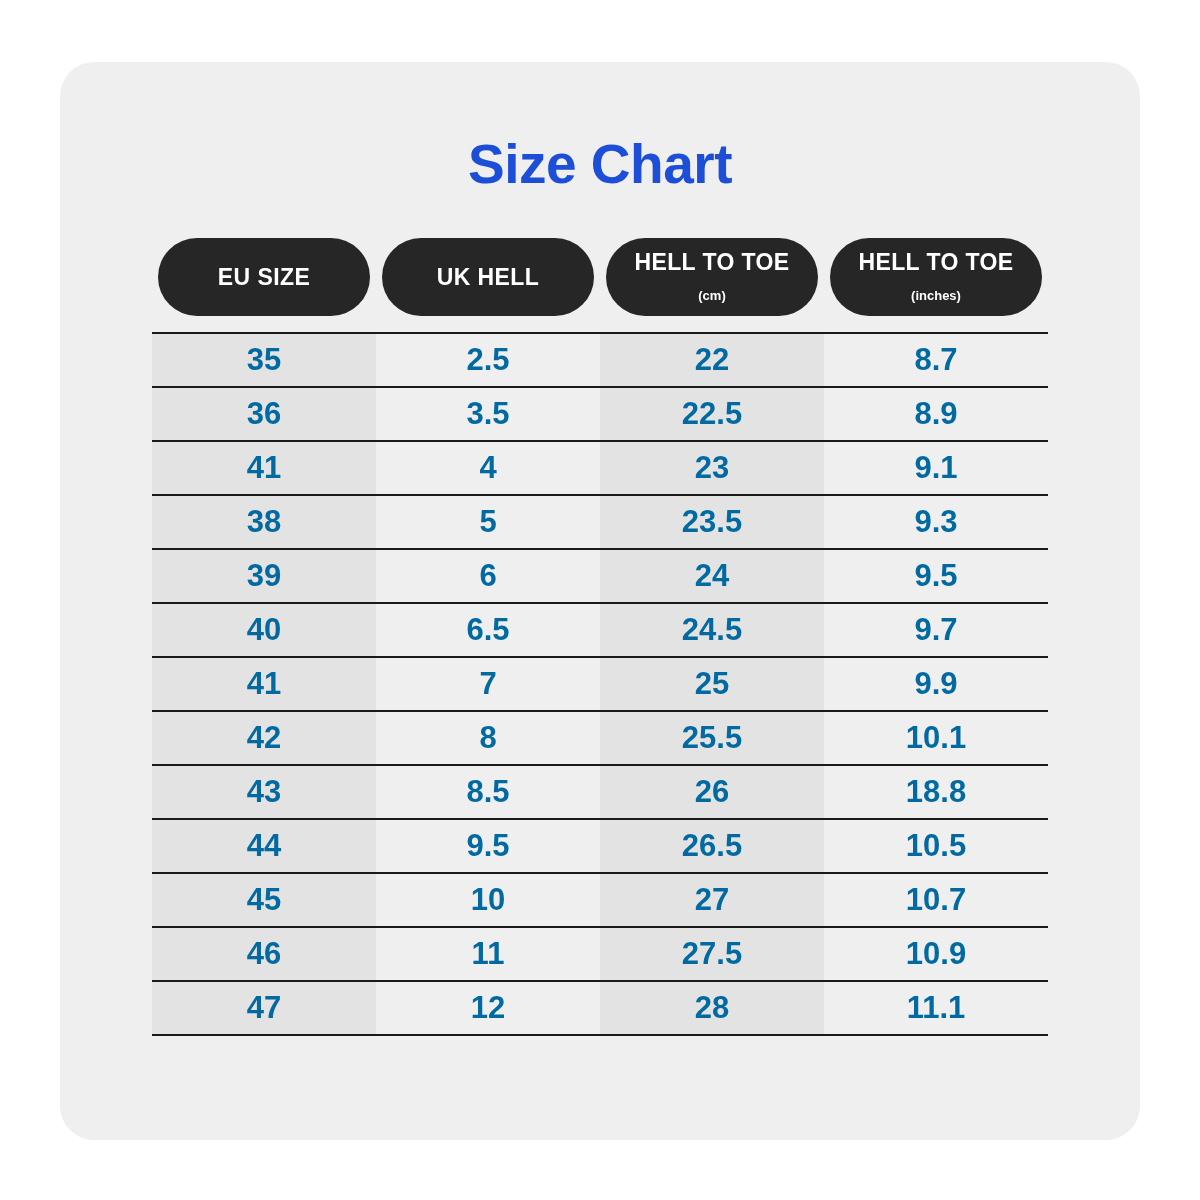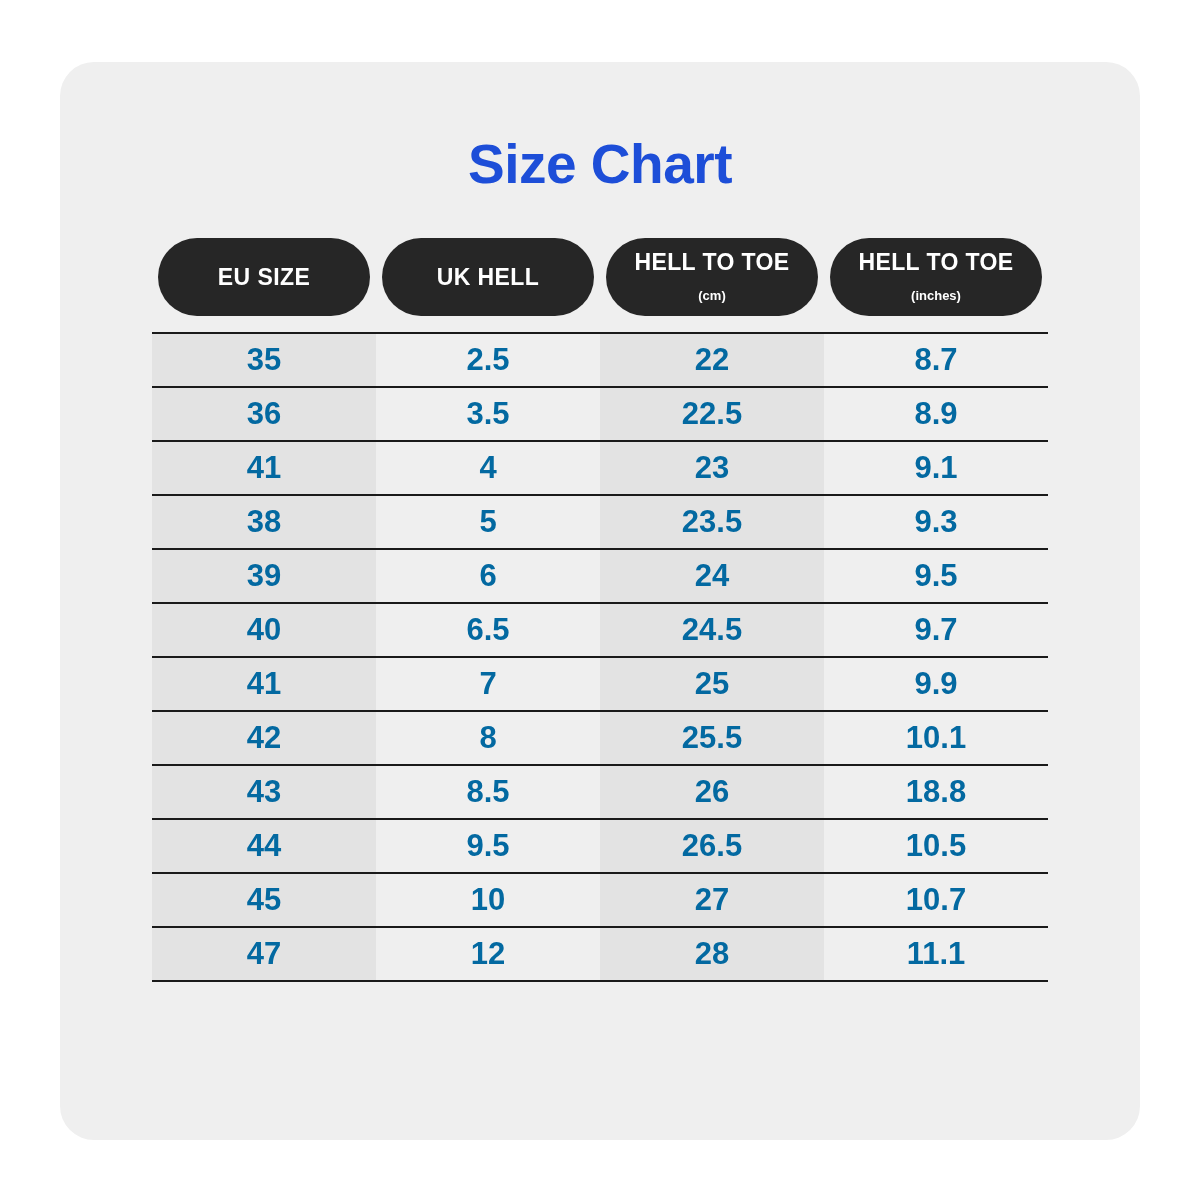--- a/index.html
+++ b/index.html
@@ -191,20 +191,26 @@
               <td class="col-shade">26.5</td>
               <td>10.5</td>
             </tr>
             <tr>
               <td class="col-shade">45</td>
               <td>10</td>
               <td class="col-shade">27</td>
               <td>10.7</td>
             </tr>
             <tr>
+              <td class="col-shade">46</td>
+              <td>11</td>
+              <td class="col-shade">27.5</td>
+              <td>10.9</td>
+            </tr>
+            <tr>
               <td class="col-shade">47</td>
               <td>12</td>
               <td class="col-shade">28</td>
               <td>11.1</td>
             </tr>
           </tbody>
       </table>
     </div>
   </div>
 </div>

